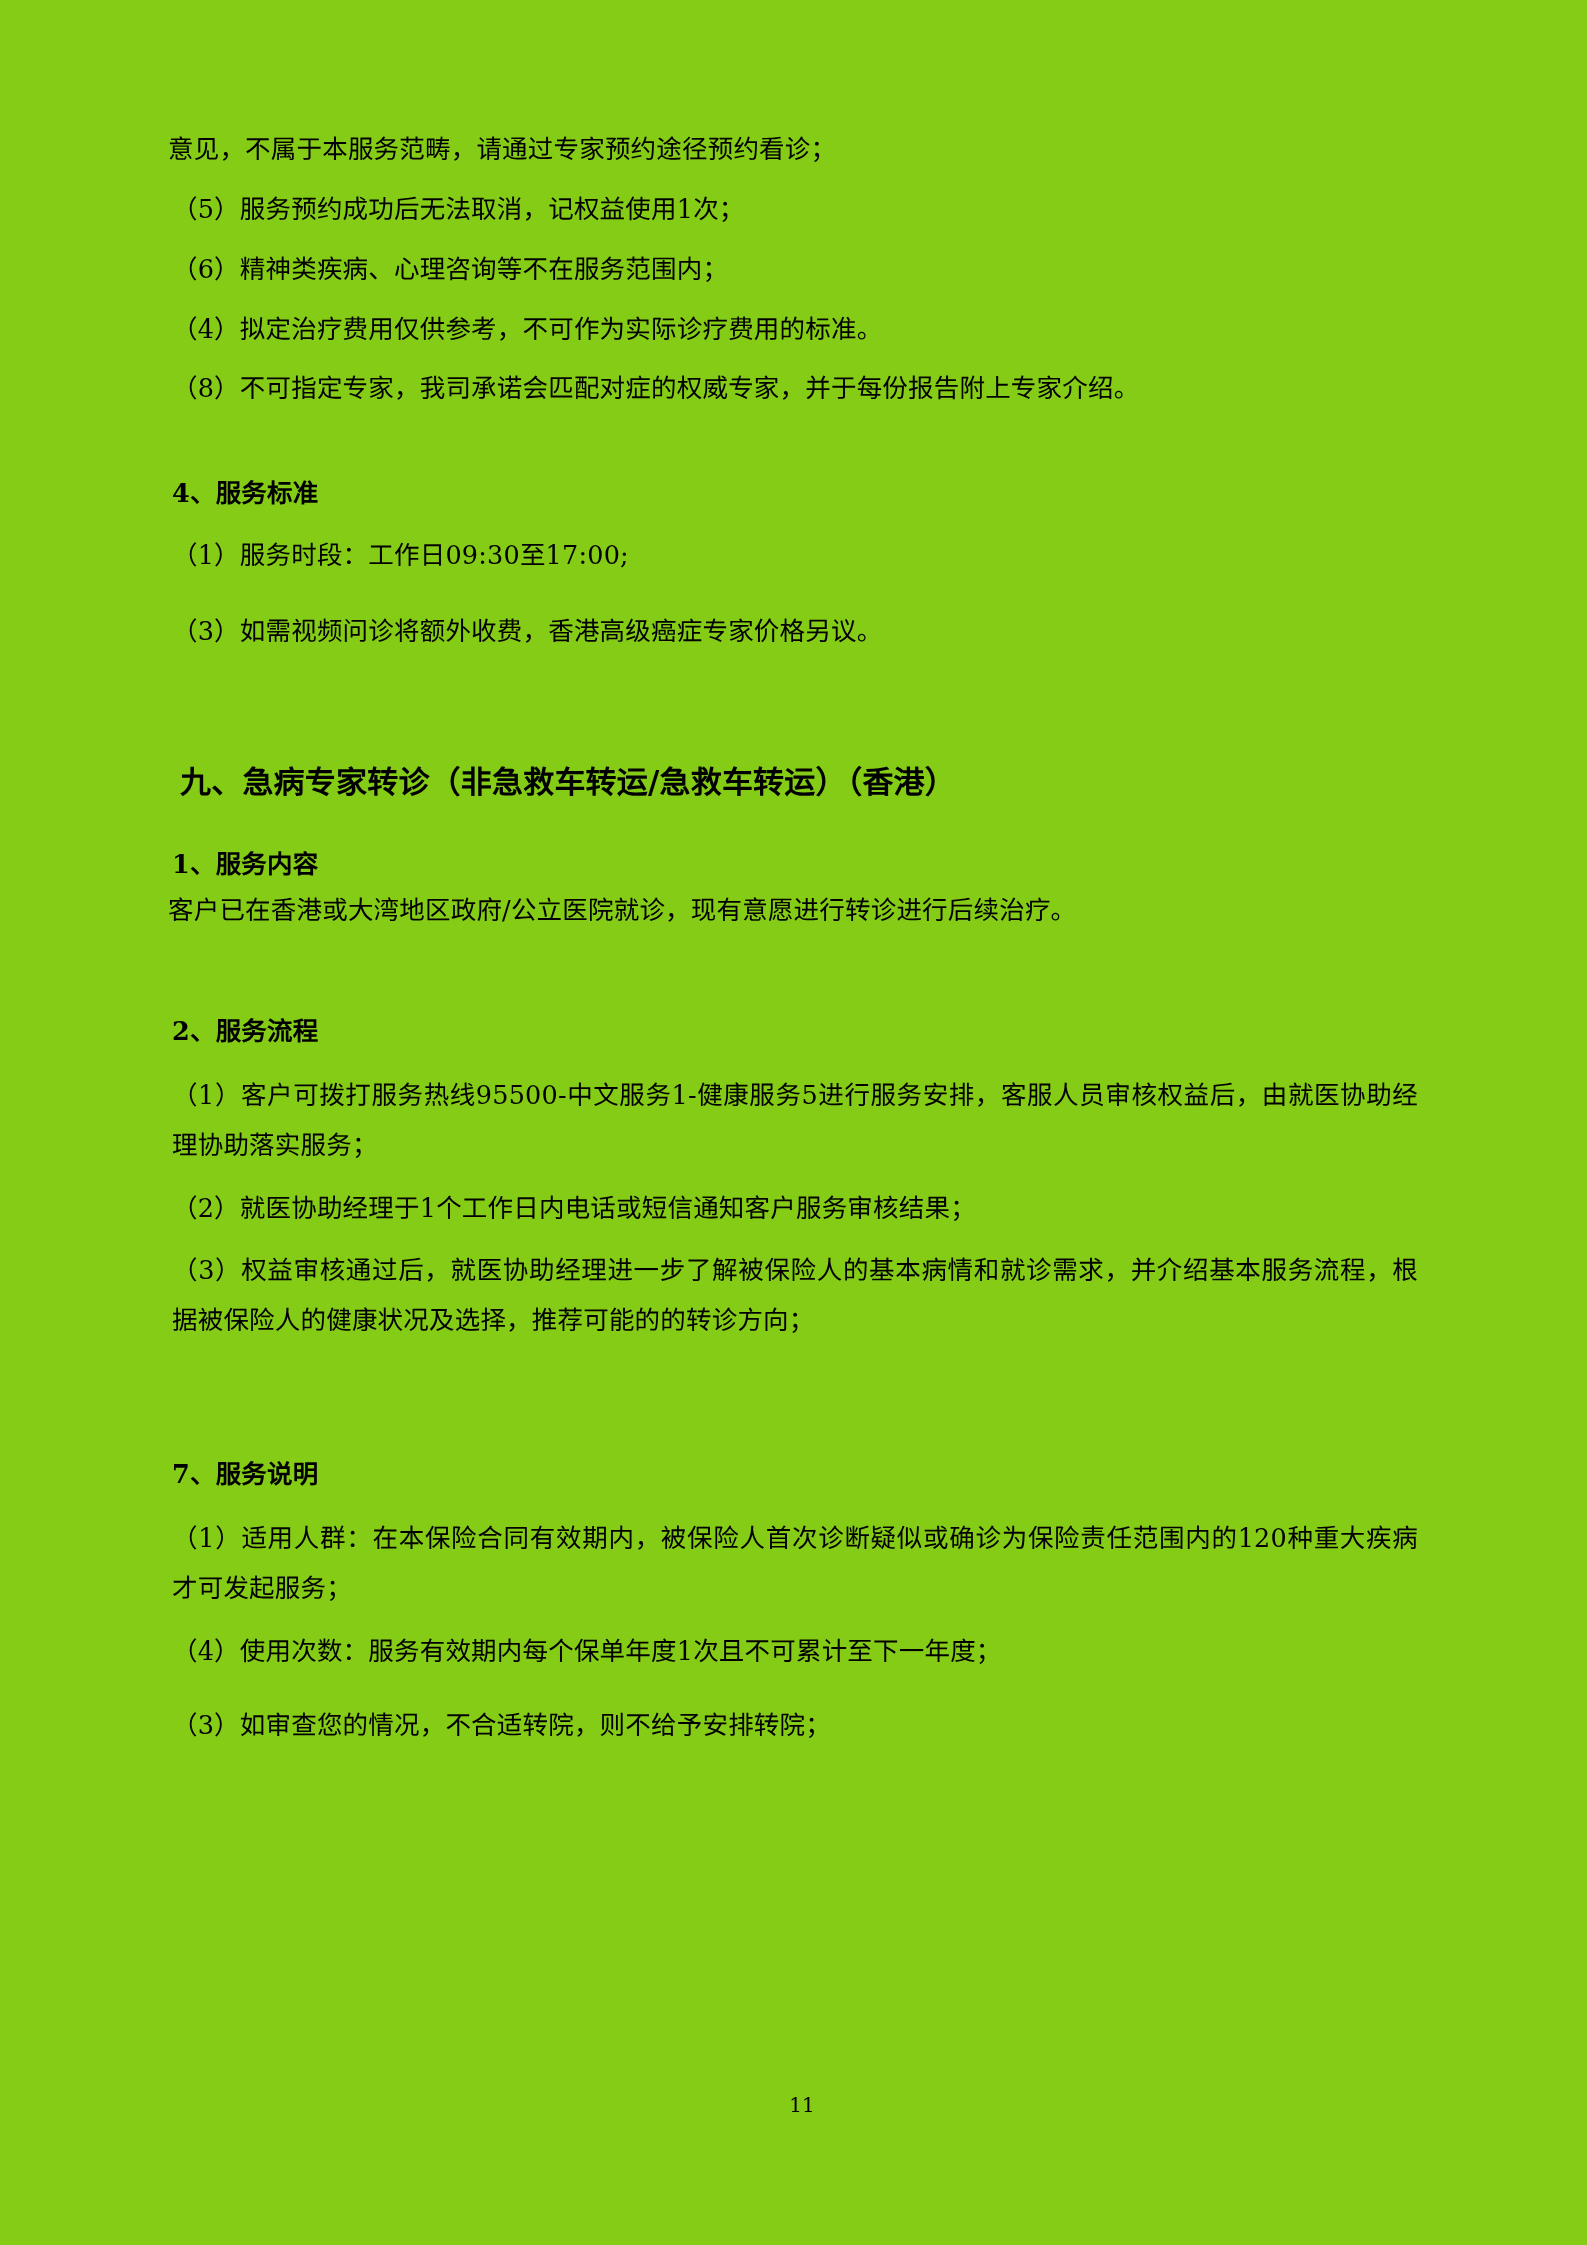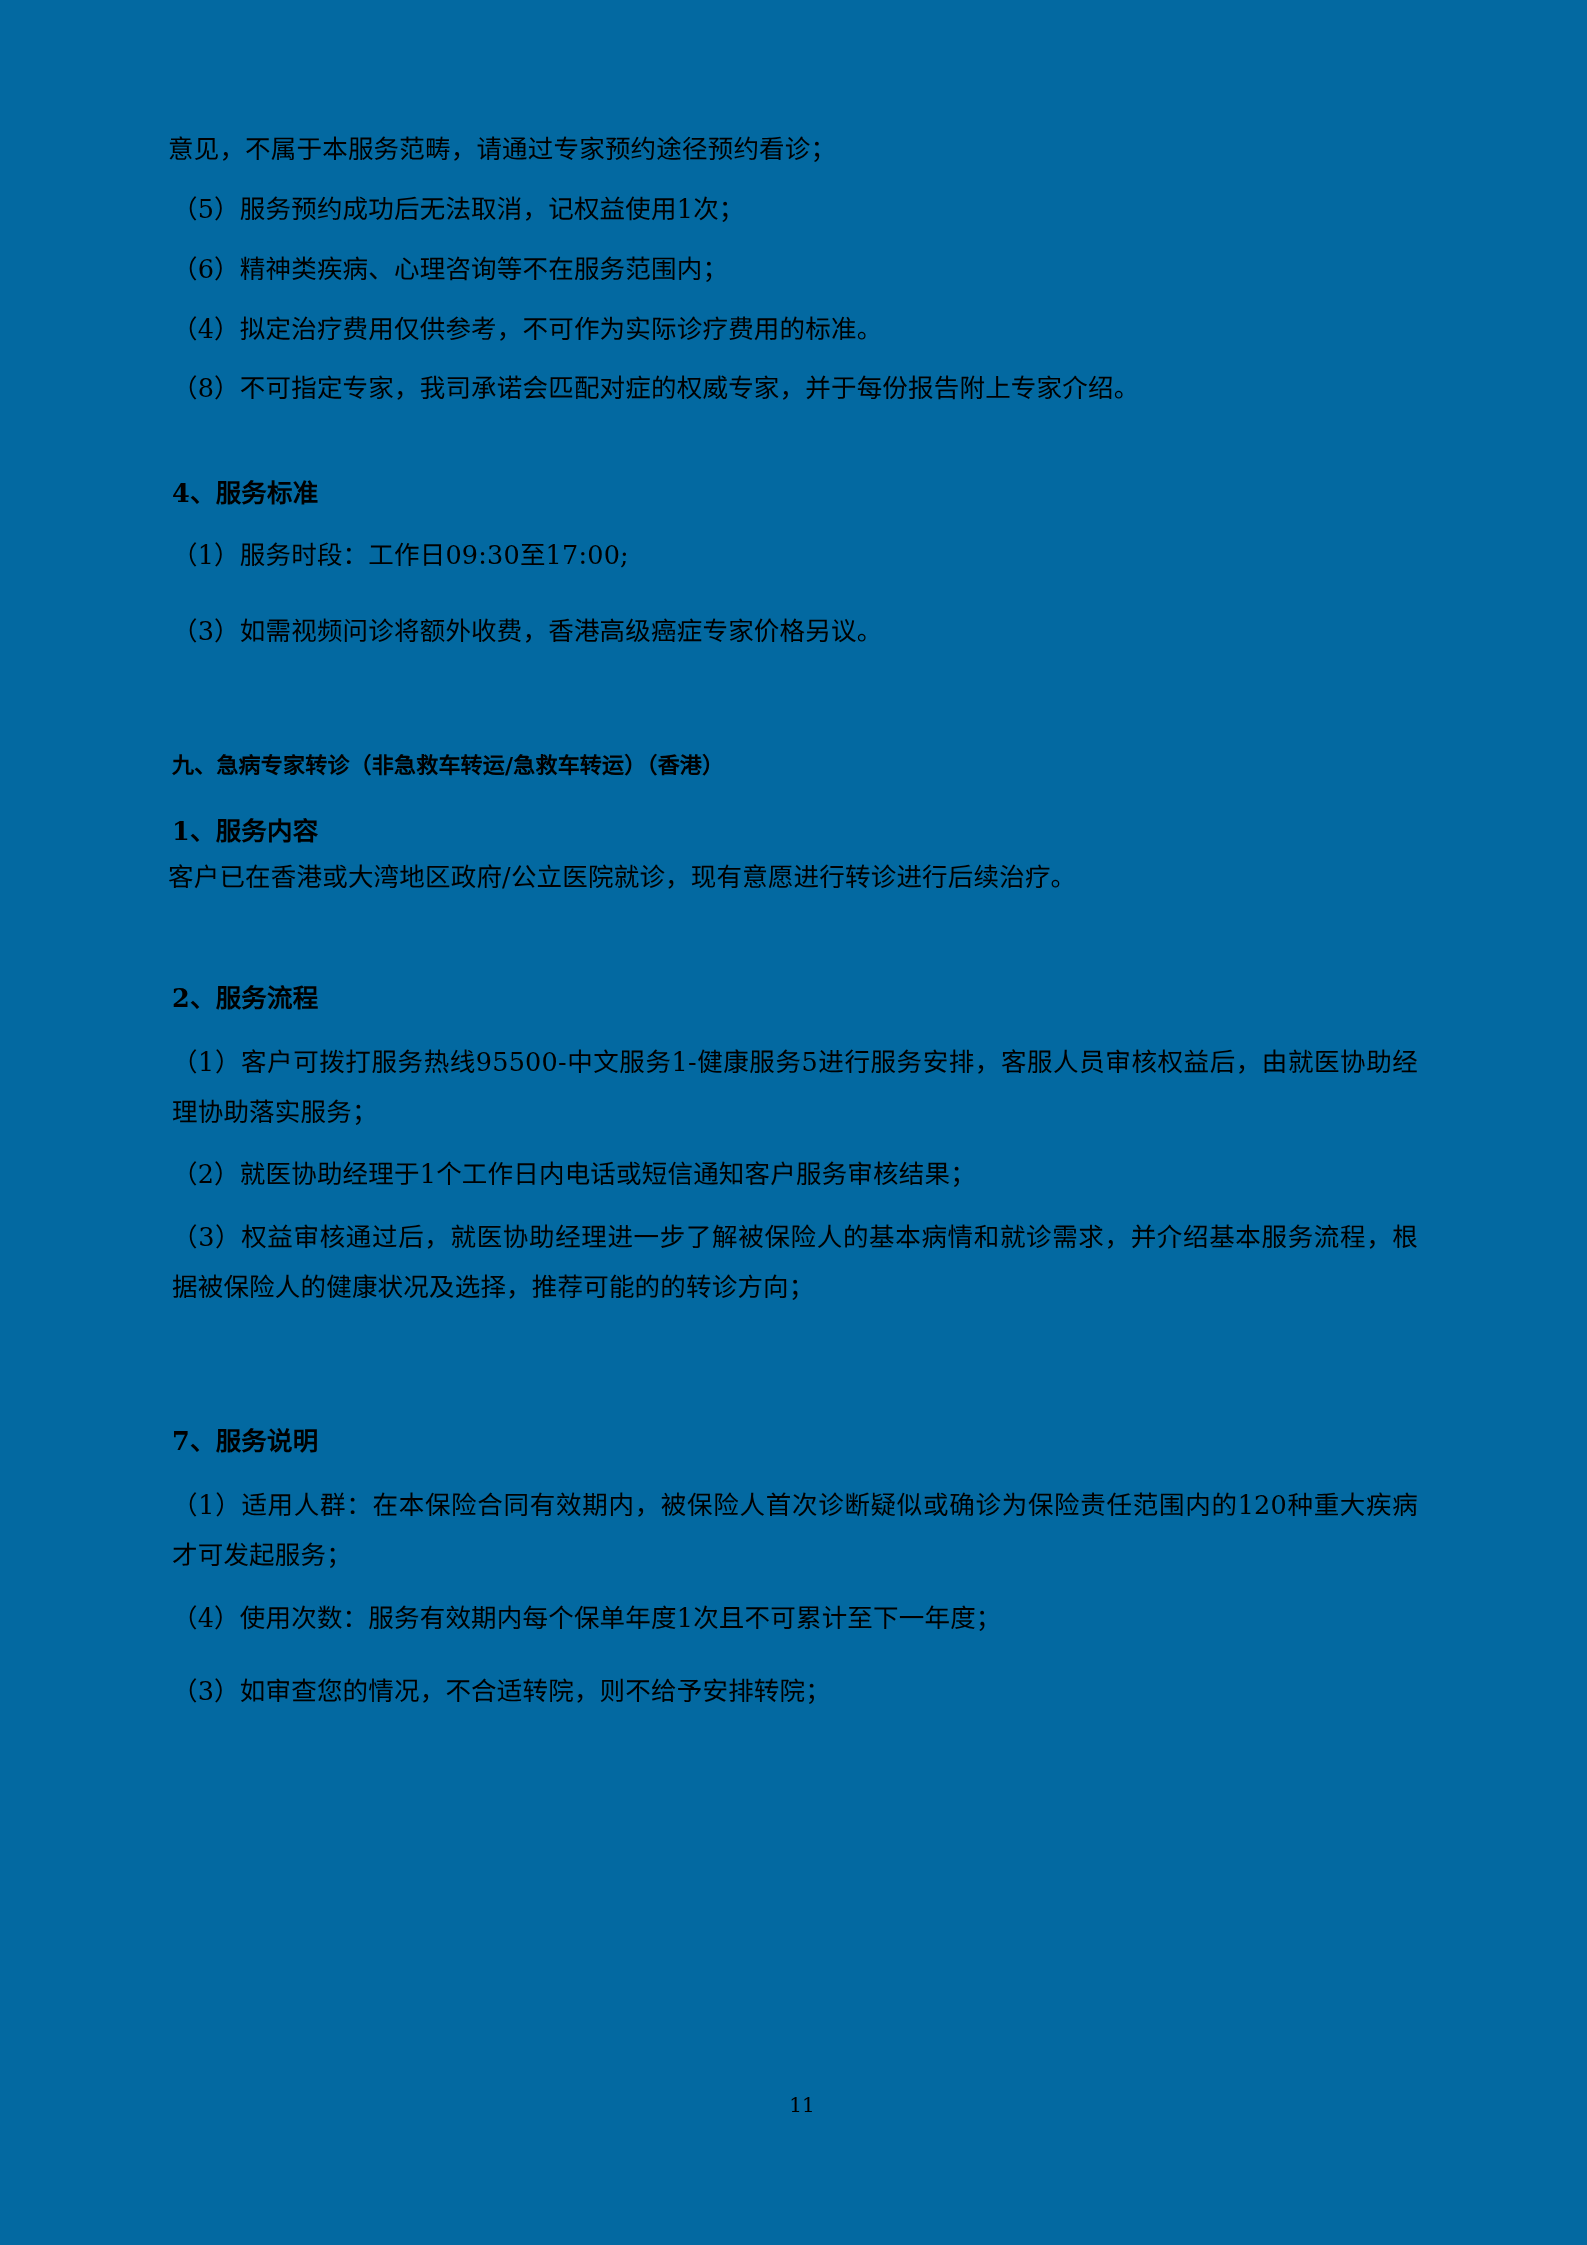--- a/index.html
+++ b/index.html
@@ -9,21 +9,21 @@
   }
   body {
     font-family: "DejaVu Serif", "Liberation Serif", serif;
     color: #000000;
   }
   .page {
     position: relative;
     width: 1587px;
     height: 2245px;
     margin: 0 auto;
-    background: #0369a1;
+    background: #84cc16;
     box-sizing: border-box;
     padding: 128px 168px 0 168px;
   }
   .doc-body {
     width: 1250px;
   }
   p {
     margin: 0;
     font-size: 25.5px;
     line-height: 1.95;
@@ -34,23 +34,23 @@
     line-height: 1.72;
   }
   .heading {
     font-weight: bold;
     font-size: 25.5px;
     line-height: 1.9;
     margin: 0;
   }
   .sec-heading {
     font-weight: bold;
-    font-size: 22px;
+    font-size: 31px;
     line-height: 1.9;
-    margin: 4px;
+    margin: 12px;
   }
   .gap-xl { height: 58px; }
   .gap-m  { height: 30px; }
   .gap-s  { height: 16px; }
   .pad-left { padding-left: 4px; }
   .page-number {
     position: absolute;
     left: 17px;
     right: 0;
     bottom: 128px;

